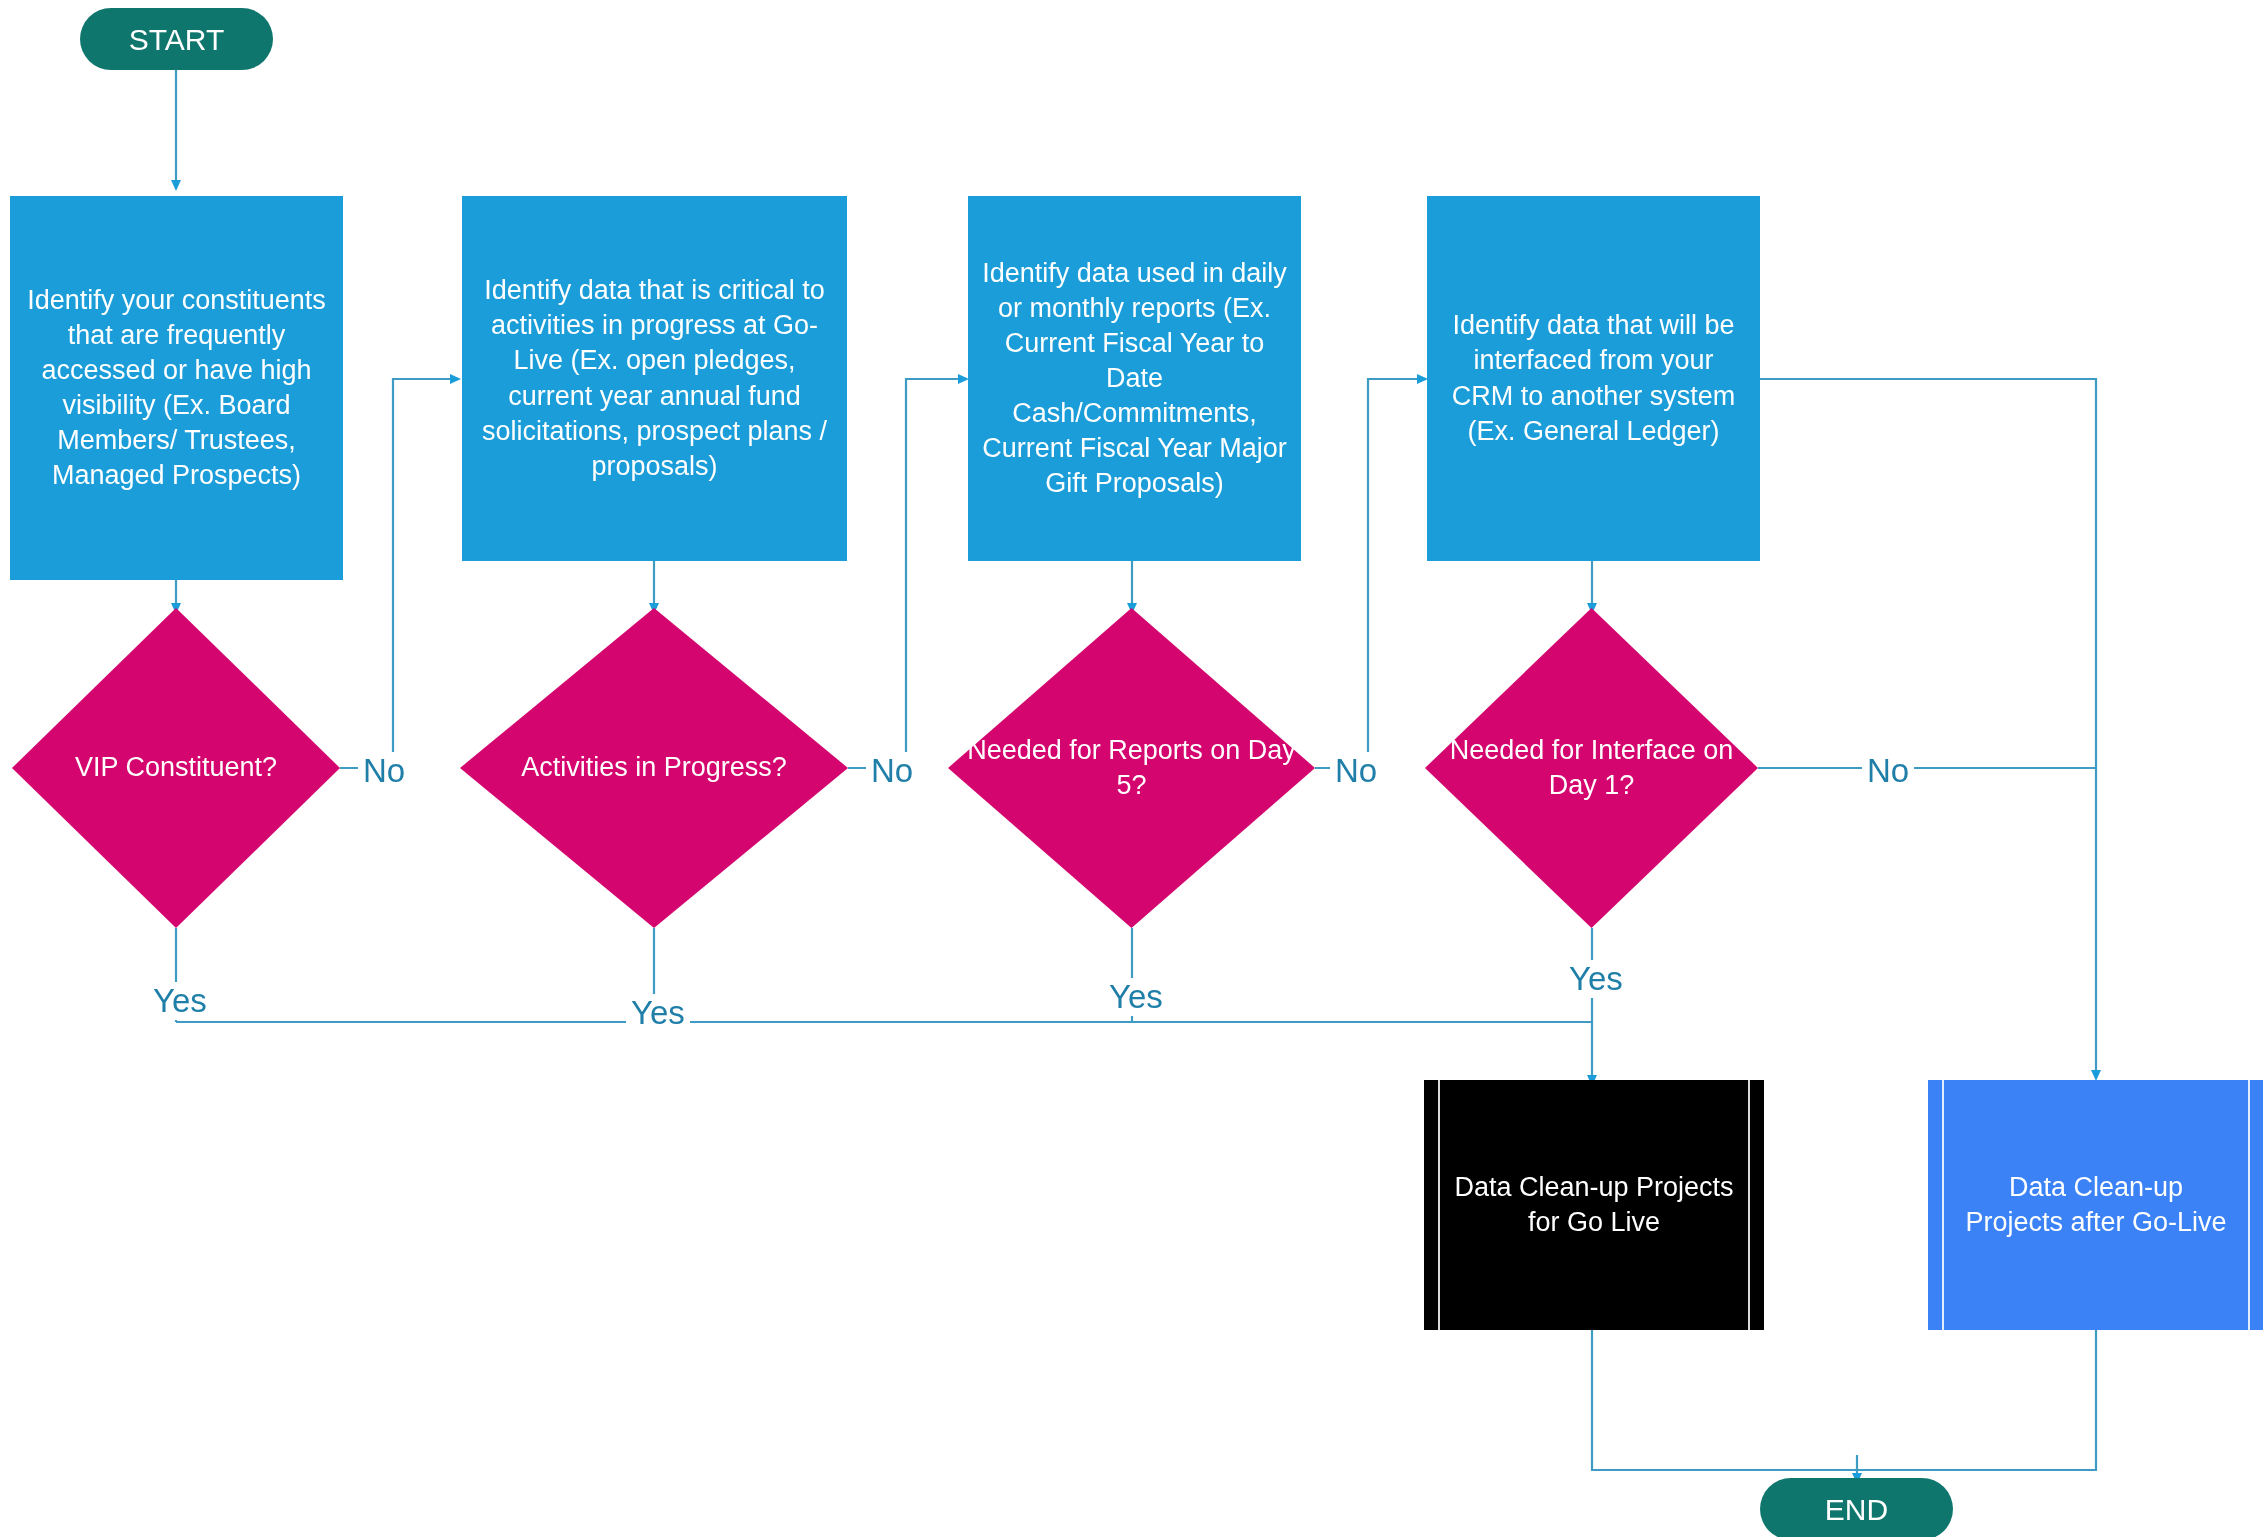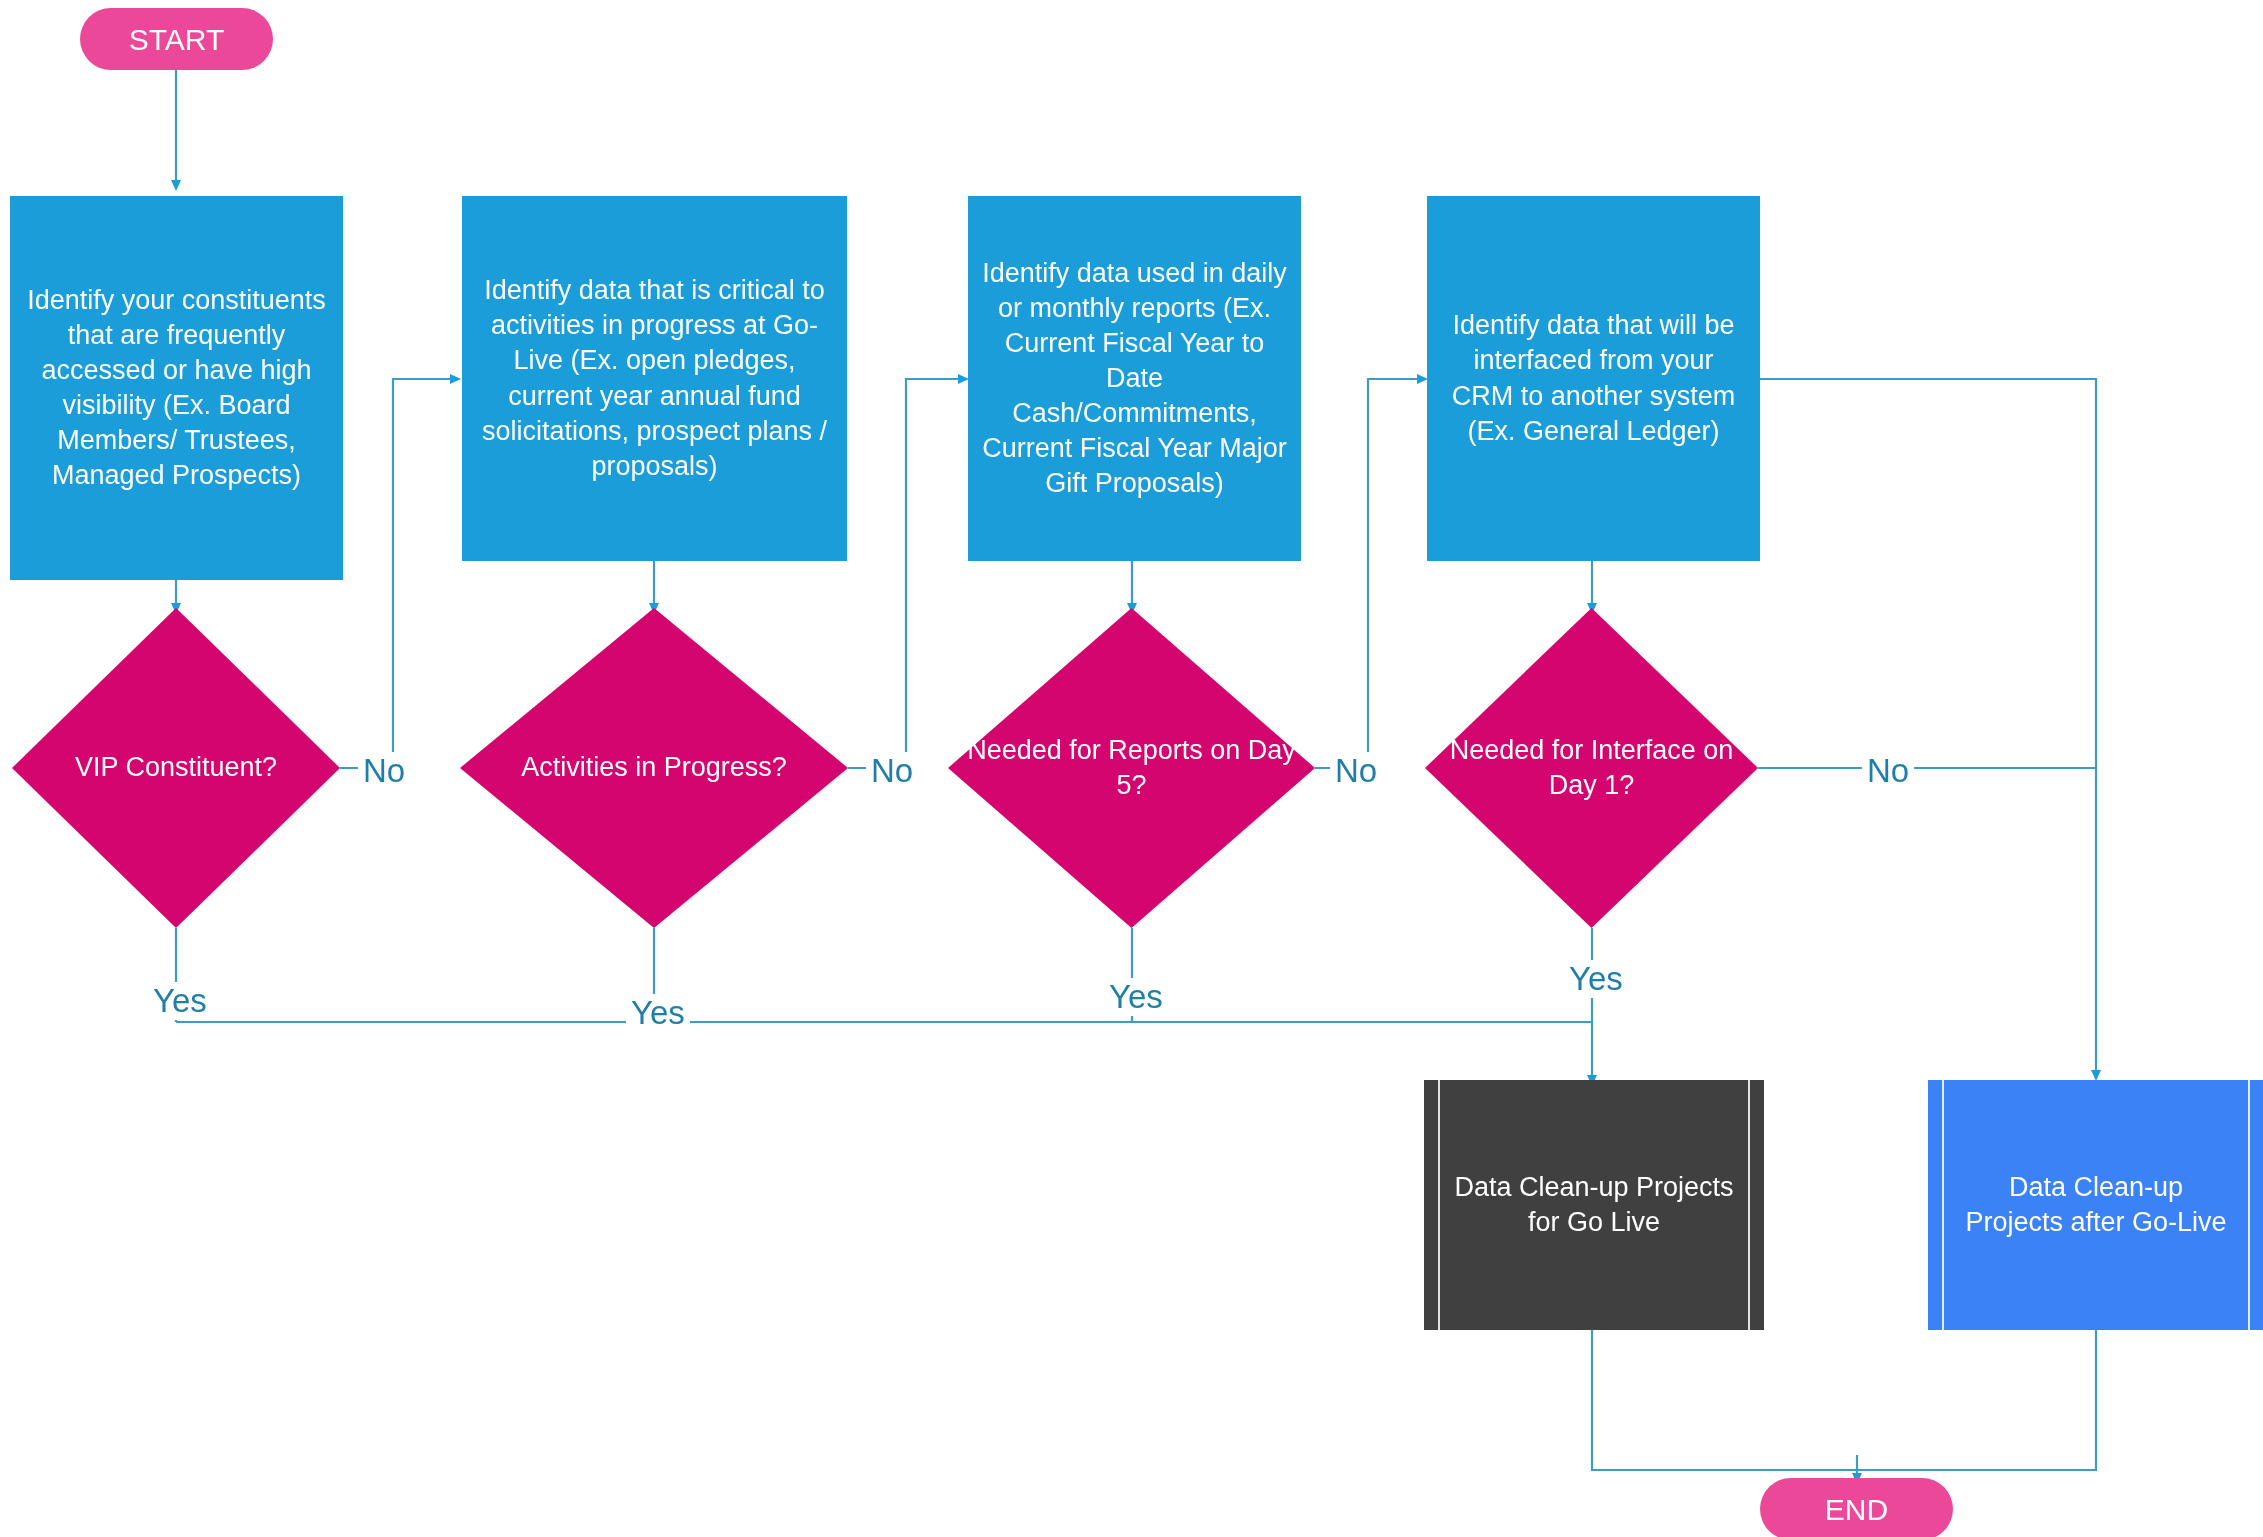--- a/index.html
+++ b/index.html
@@ -9,40 +9,40 @@
 
   
   #wires{position:absolute;left:0;top:0;width:2263px;height:1537px;}
 
   
   .node{position:absolute;box-sizing:border-box;display:flex;
         align-items:center;justify-content:center;text-align:center;
         color:#ffffff;line-height:1.30;}
 
   
-  .term{background:#ec4899;border-radius:999px;font-size:30px;}
+  .term{background:#0f766e;border-radius:999px;font-size:30px;}
 
   
   .proc{background:#1B9DD9;font-size:27px;padding:10px 14px;}
 
   
   .dec-wrap{position:absolute;}
   .dec-shape{position:absolute;left:0;top:0;width:100%;height:100%;
              background:#D4056E;
              clip-path:polygon(50% 0%,100% 50%,50% 100%,0% 50%);}
   .dec-label{position:absolute;left:0;top:0;width:100%;height:100%;
              display:flex;align-items:center;justify-content:center;
              text-align:center;color:#ffffff;font-size:27px;line-height:1.30;
              padding:0 12px;box-sizing:border-box;}
 
   
   .pre{font-size:27px;padding:10px 30px;}
   .pre .bar{position:absolute;top:0;bottom:0;width:2px;background:rgba(255,255,255,.85);}
   .pre .bar.l{left:14px;} .pre .bar.r{right:14px;}
-  .pre.green{background:#404040;}
+  .pre.green{background:#000000;}
   .pre.gray{background:#3b82f6;text-align:center;}
 
   
   .elabel{position:absolute;color:#1F7FA8;font-size:33px;
           background:#ffffff;padding:0 5px;white-space:nowrap;}
 </style>
 </head>
 <body>
 
 <div id="stage">

